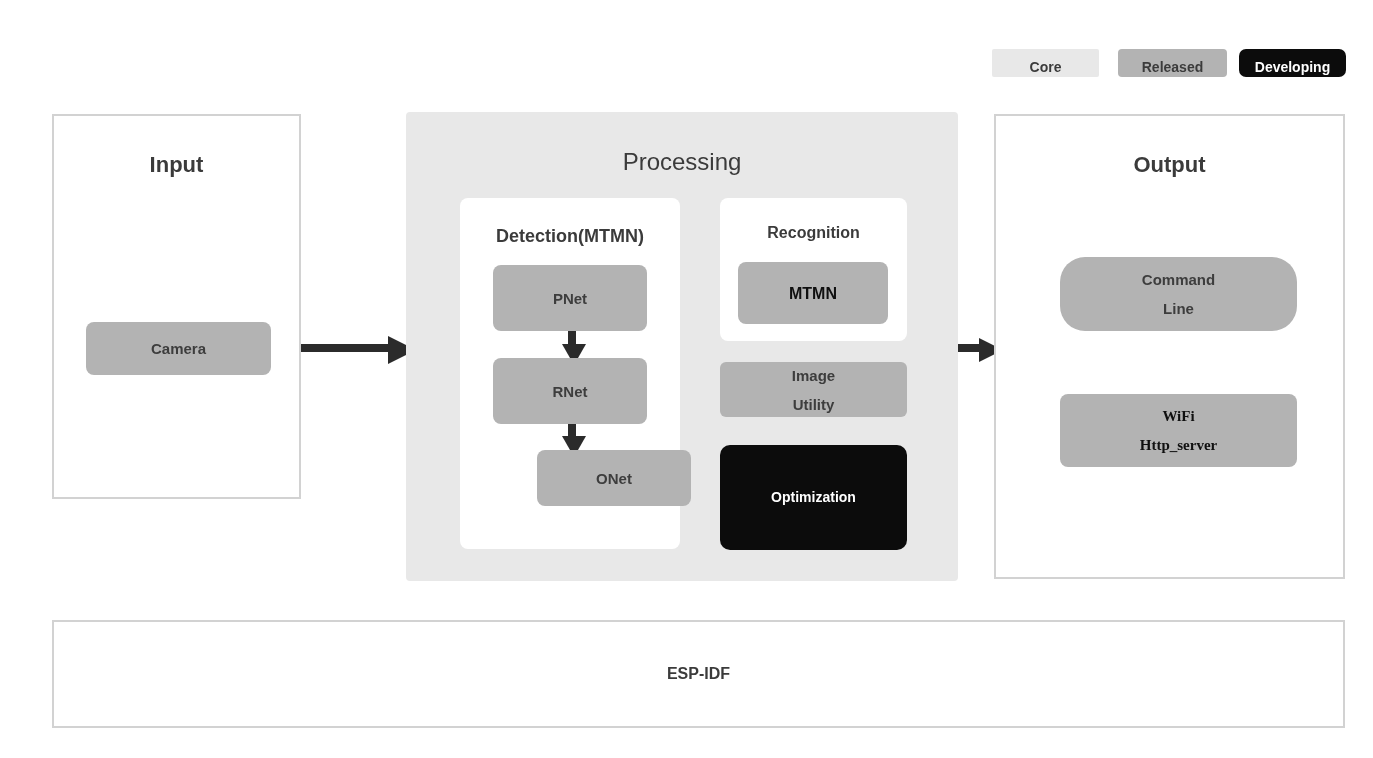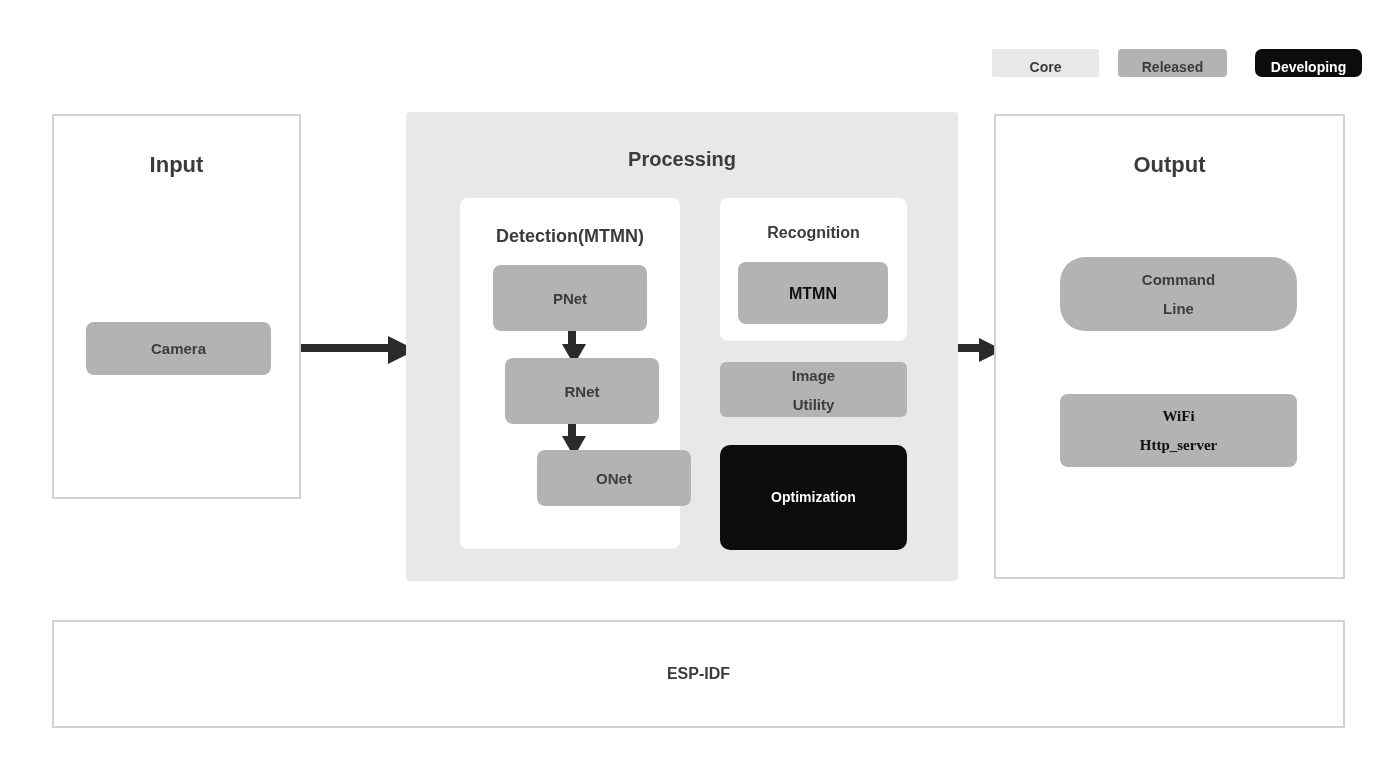--- a/index.html
+++ b/index.html
@@ -11,21 +11,21 @@
   .canvas { position: absolute; left: 0; top: 0; width: 1373px; height: 758px; background: #ffffff; }
 
   
   .legend { position: absolute; left: 988px; top: 45px; width: 354px; height: 28px; }
   .chip {
     position: absolute; top: 0; height: 28px; line-height: 28px;
     text-align: center; font-weight: bold; font-size: 14px; color: #3b3b3b;
   }
   .chip-core      { left: 0;    width: 107px; background: #e8e8e8; border-radius: 2px; }
   .chip-released  { left: 126px; width: 109px; background: #b3b3b3; border-radius: 4px; }
-  .chip-developing{ left: 263px; width: 107px; background: #0c0c0c; border-radius: 7px; color: #ffffff; }
+  .chip-developing{ left: 247px; width: 107px; background: #0c0c0c; border-radius: 7px; color: #ffffff; }
 
   
   .outer-box { position: absolute; background: #ffffff; border: 2px solid #d2d2d2; }
   .box-input  { left: 48px;  top: 110px; width: 249px; height: 385px; }
   .box-output { left: 990px; top: 110px; width: 351px; height: 465px; }
   .box-espidf { left: 48px;  top: 616px; width: 1293px; height: 108px;
                 display: flex; align-items: center; justify-content: center; }
 
   .outer-title {
     position: absolute; left: 0; top: 32px; width: 100%;
@@ -33,21 +33,21 @@
   }
   .espidf-title { font-weight: bold; font-size: 16px; color: #3b3b3b; }
 
   
   .panel-processing {
     position: absolute; left: 402px; top: 108px; width: 552px; height: 469px;
     background: #e8e8e8; border-radius: 4px;
   }
   .panel-title {
     position: absolute; left: 0; top: 32px; width: 100%;
-    text-align: center; font-weight: bold; font-size: 20px; color: #3b3b3b;
+    text-align: center; font-weight: normal; font-size: 24px; color: #3b3b3b;
   }
   .sub-white {
     position: absolute; background: #ffffff; border-radius: 8px;
   }
   .sub-detection   { left: 54px;  top: 86px; width: 220px; height: 351px; }
   .sub-recognition { left: 314px; top: 86px; width: 187px; height: 143px; }
   .sub-title {
     position: absolute; left: 0; width: 100%;
     text-align: center; font-weight: bold; color: #3b3b3b;
   }
@@ -55,21 +55,21 @@
   .recognition-title { top: 22px; font-size: 16px; }
 
   
   .module {
     position: absolute; background: #b3b3b3; border-radius: 8px;
     display: flex; flex-direction: column; align-items: center; justify-content: center;
     font-weight: bold; font-size: 15px; color: #3d3d3d; text-align: center; line-height: 21px;
   }
   .m-camera { left: 32px; top: 206px; width: 185px; height: 53px; }          
   .m-pnet { left: 33px; top: 67px;  width: 154px; height: 66px; }           
-  .m-rnet { left: 33px; top: 160px; width: 154px; height: 66px; margin-left: 12px; }
+  .m-rnet { left: 33px; top: 160px; width: 154px; height: 66px; }
   .m-onet { left: 33px; top: 252px; width: 154px; height: 56px; margin-left: 44px; }
   .m-frmn { left: 18px; top: 64px;  width: 150px; height: 62px; color: #101010; font-size: 16px; } 
   .m-imageutility { left: 314px; top: 250px; width: 187px; height: 55px; border-radius: 6px; }     
   .m-optimization {
     left: 314px; top: 333px; width: 187px; height: 105px; border-radius: 10px;
     background: #0c0c0c; color: #ffffff; font-size: 14px;
   }
   .m-command { left: 64px; top: 141px; width: 237px; height: 74px; border-radius: 25px; }        
   .m-wifi    { left: 64px; top: 278px; width: 237px; height: 73px; color: #101010; font-family: Liberation Serif, serif; }
 

